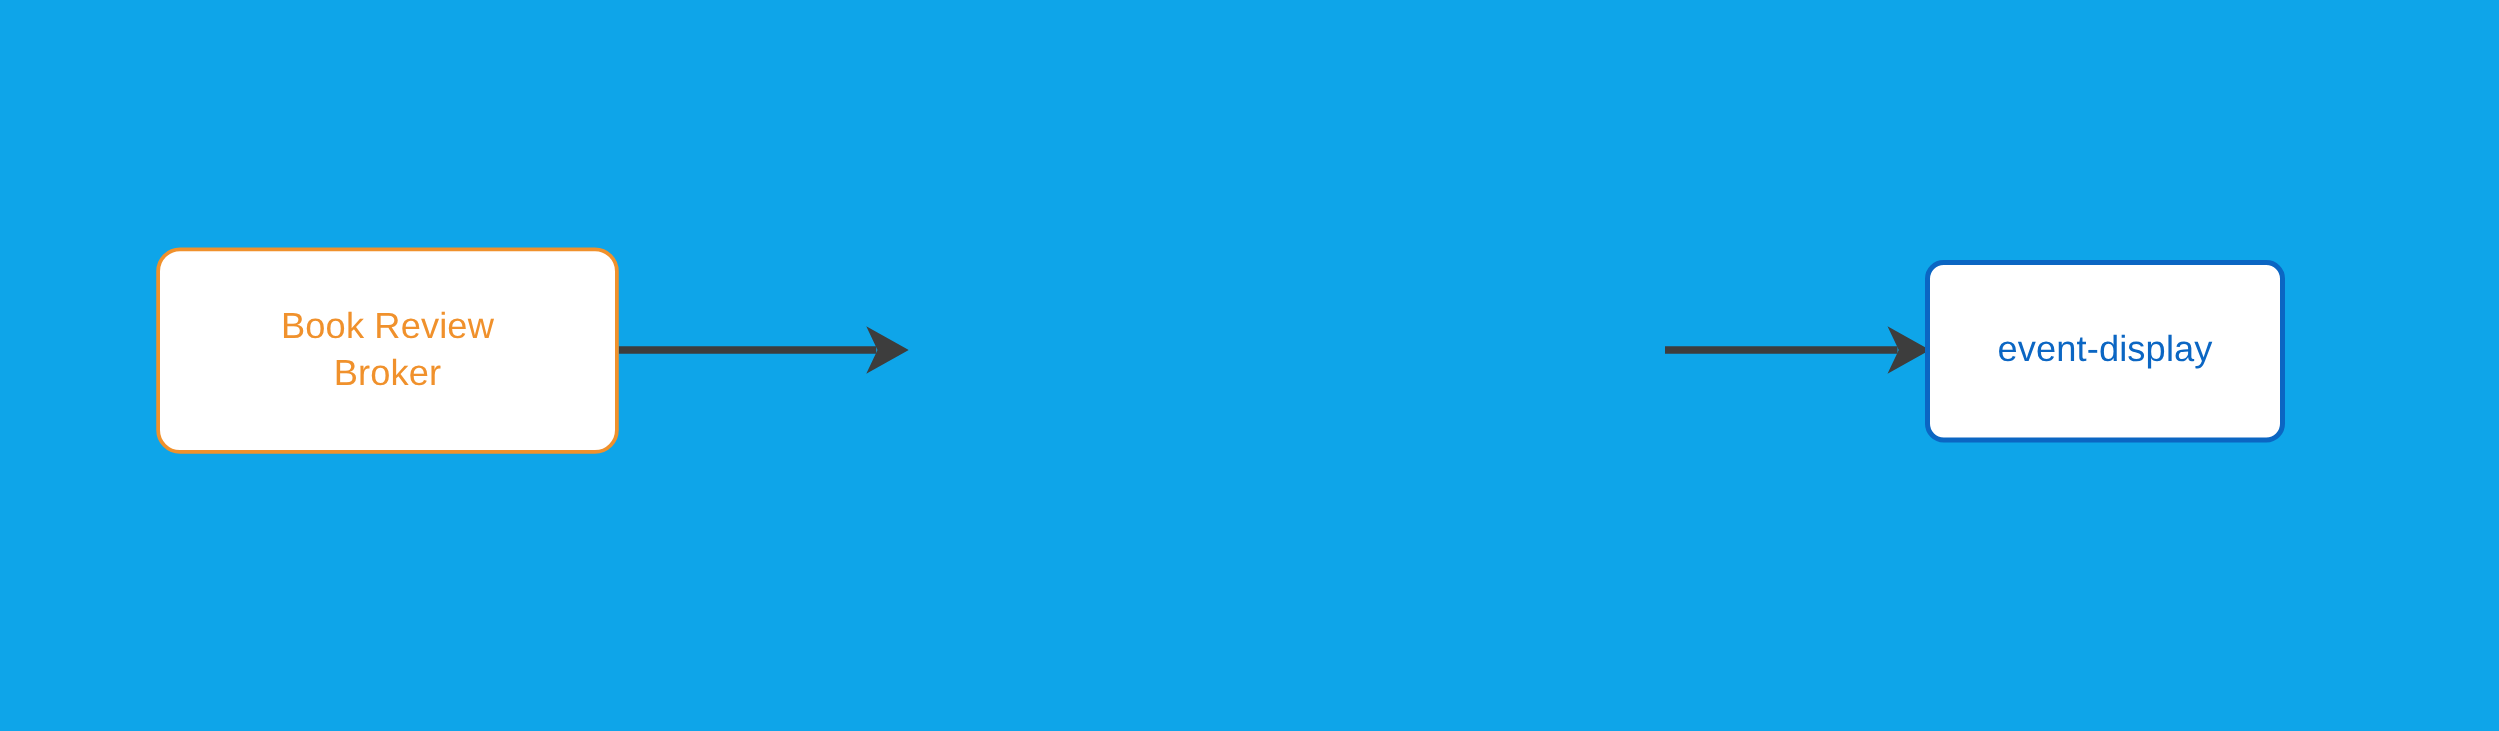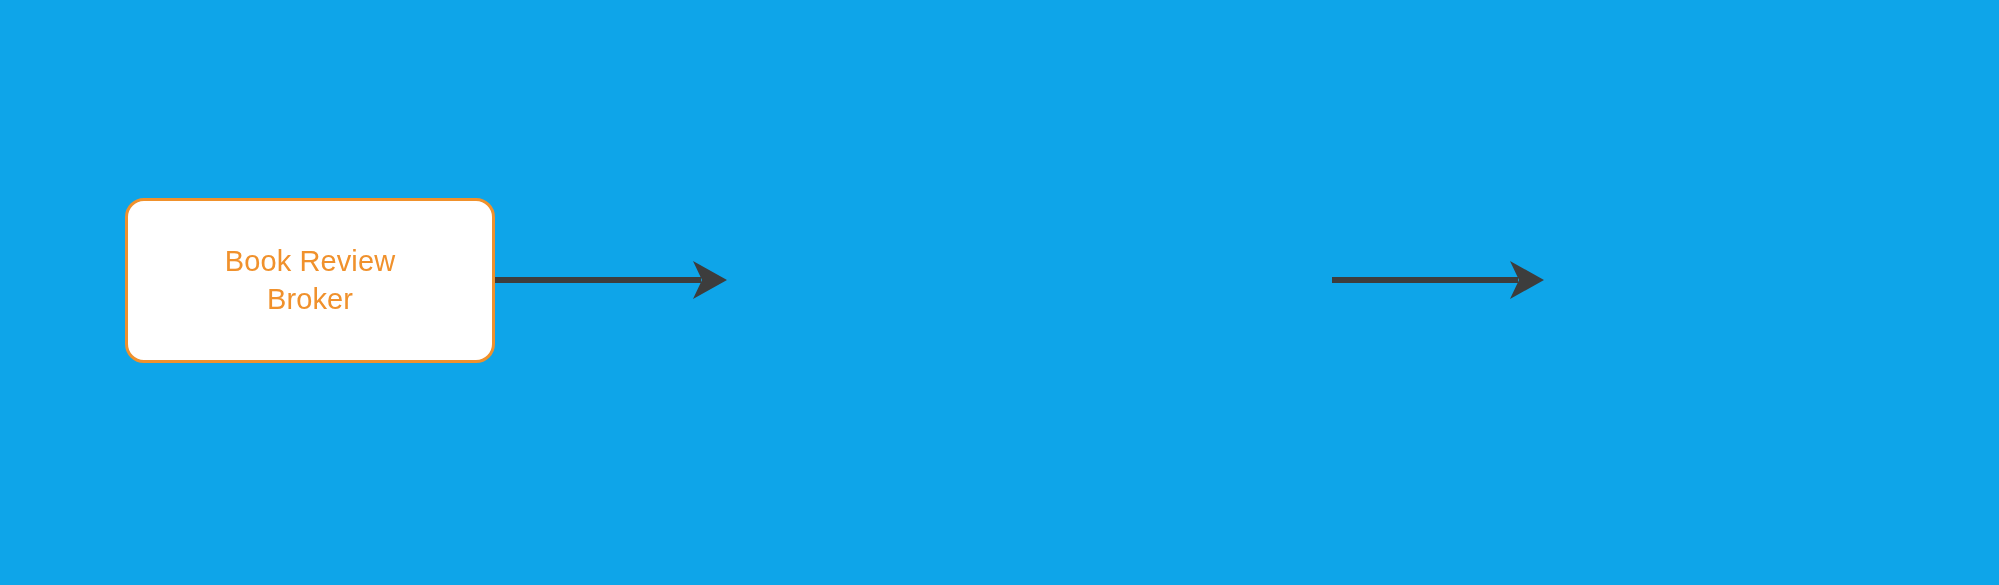--- a/index.html
+++ b/index.html
@@ -103,14 +103,17 @@
   </div>
 
 
   <div class="edge" id="edge-trigger-sink">
     <svg width="217" height="56" viewBox="0 0 217 56" xmlns="http://www.w3.org/2000/svg">
       <line x1="5" y1="28" x2="191" y2="28" stroke="#3D3D3D" stroke-width="6"></line>
       <path d="M 183 9 L 217 28 L 183 47 L 192 28 Z" fill="#3D3D3D"></path>
     </svg>
   </div>
 
+  <div class="node" id="node-sink">
+    <span class="node-label">event-display</span>
+  </div>
 
 </div>
 
 </body></html>

